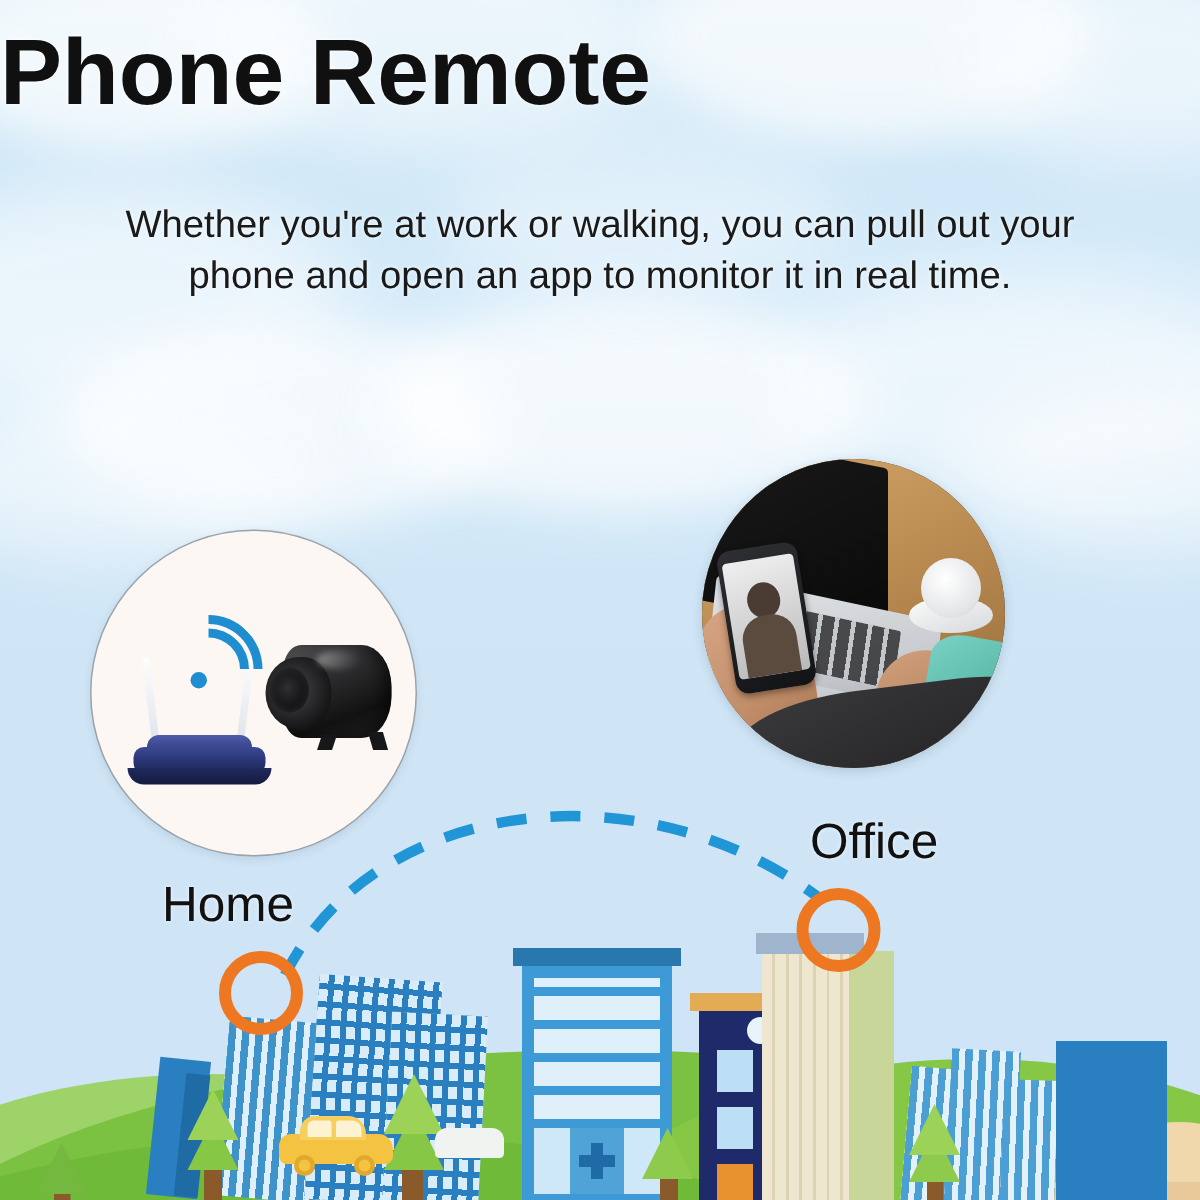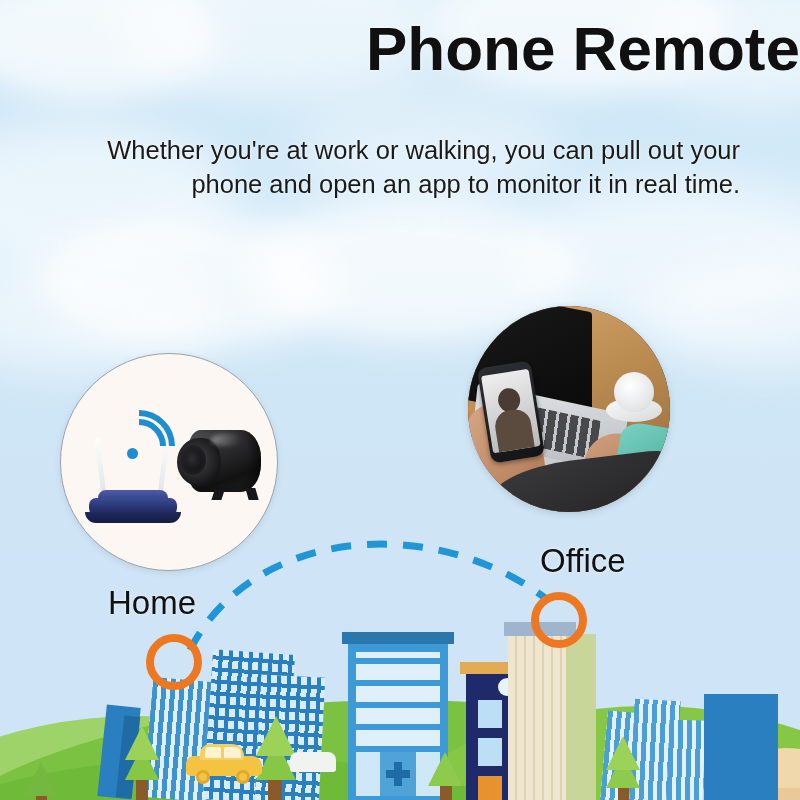--- a/index.html
+++ b/index.html
@@ -32,33 +32,33 @@
     pointer-events: none;
   }
   .cloud.soft { filter: blur(16px); opacity: .7; }
   .cloud.faint { filter: blur(22px); opacity: .5; }
 
   
   #title {
     position: absolute;
     left: 0; right: 0;
     top: 16px;
-    text-align: right;
+    text-align: left;
     font-size: 62px;
     font-weight: bold;
     color: #101010;
     letter-spacing: 0px;
     line-height: 1.05;
     text-shadow: 0 0 3px rgba(255,255,255,.85);
   }
   #subtitle {
     position: absolute;
     left: 60px; right: 60px;
     top: 134px;
-    text-align: right;
+    text-align: center;
     font-size: 25.5px;
     font-weight: 500;
     color: #1a1a1a;
     line-height: 1.32;
     text-shadow: 0 0 3px rgba(255,255,255,.8);
   }
 
   
   .hill {
     position: absolute;

